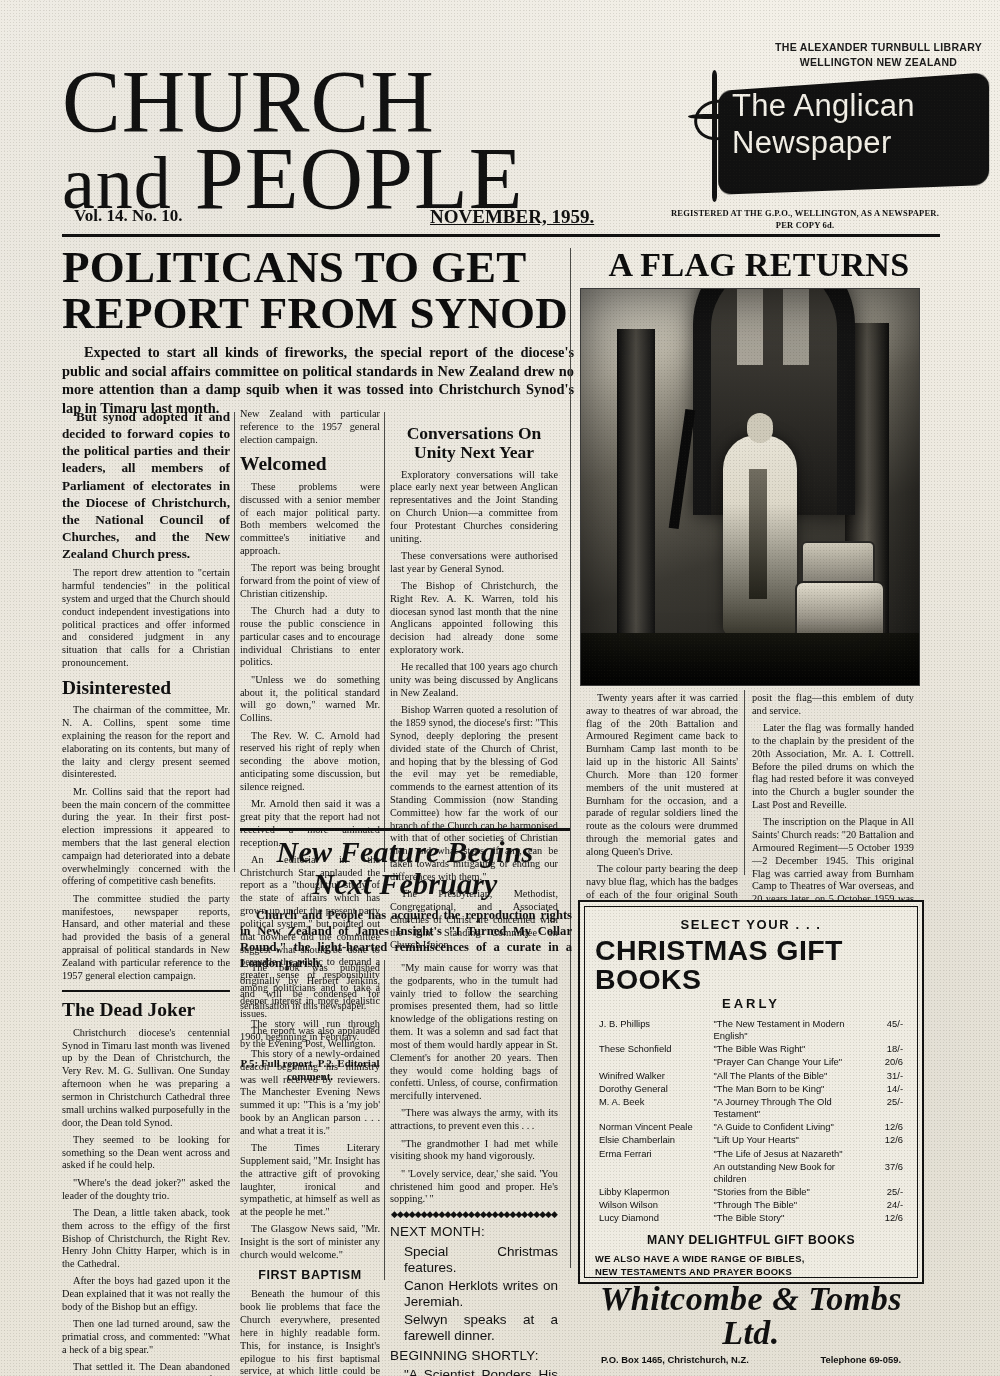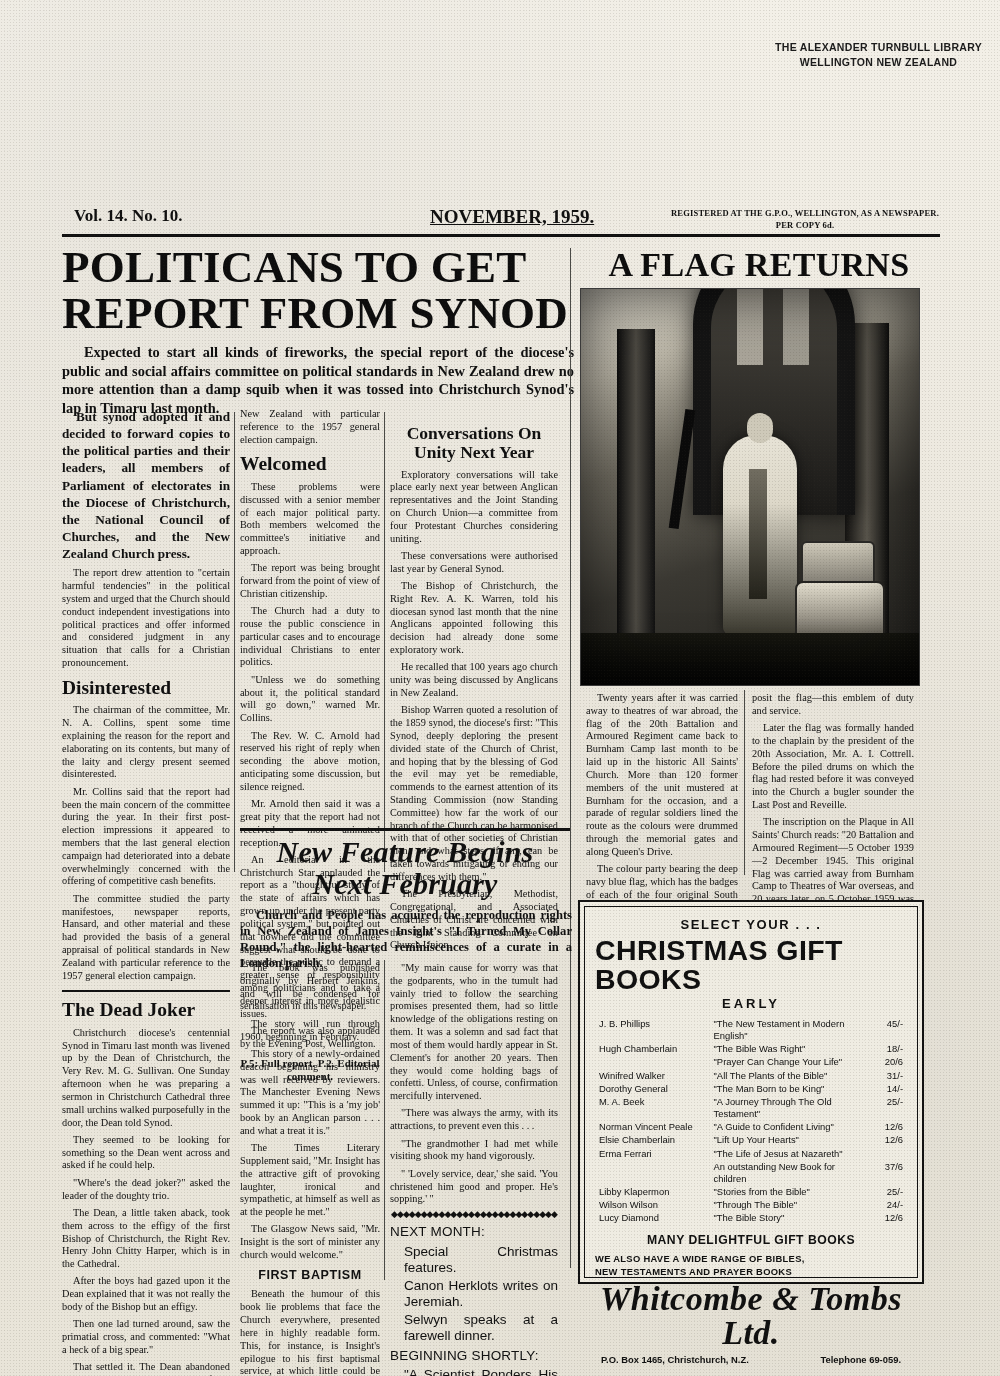--- a/index.html
+++ b/index.html
@@ -166,20 +166,40 @@
 </head>
 <body>
 
 <div class="page">
 
   <div class="libstamp">
     <div>THE ALEXANDER TURNBULL LIBRARY</div>
     <div>WELLINGTON NEW ZEALAND</div>
   </div>
 
+  <div class="masthead">
+    <div class="mh-line1">CHURCH</div>
+    <div class="mh-line2">
+      <span class="lower">and</span>
+      <span>PEOPLE</span>
+    </div>
+
+    <div class="flagbadge">
+      <div class="badge-shape"></div>
+      <div class="cross">
+        <div class="v"></div>
+          <div class="h"></div>
+          <div class="dia"></div>
+      </div>
+      <div class="badge-txt">
+        <div>The Anglican</div>
+        <div>Newspaper</div>
+      </div>
+    </div>
+  </div>
 
   <div class="volbar">
     <div class="vol">Vol. 14.  No. 10.</div>
     <div class="issuedate">NOVEMBER, 1959.</div>
     <div class="reg">REGISTERED AT THE G.P.O., WELLINGTON, AS A NEWSPAPER. PER COPY 6d.</div>
   </div>
   <div class="rule-thick"></div>
 
   <div class="hl-main">POLITICANS TO GET REPORT FROM SYNOD</div>
   <div class="hl-flag">A FLAG RETURNS</div>
@@ -320,21 +340,21 @@
       <div class="ad-early">EARLY</div>
 
       <table class="ad-table">
         <tbody id="book-rows">
             <tr>
               <td class="ad-auth">J. B. Phillips</td>
               <td class="ad-book">"The New Testament in Modern English"</td>
               <td class="ad-price">45/-</td>
             </tr>
             <tr>
-              <td class="ad-auth">Hugh Chamberlain</td>
+              <td class="ad-auth">These Schonfield</td>
               <td class="ad-book">"The Bible Was Right"</td>
               <td class="ad-price">18/-</td>
             </tr>
             <tr>
               <td class="ad-auth"></td>
               <td class="ad-book">"Prayer Can Change Your Life"</td>
               <td class="ad-price">20/6</td>
             </tr>
             <tr>
               <td class="ad-auth">Winifred Walker</td>

